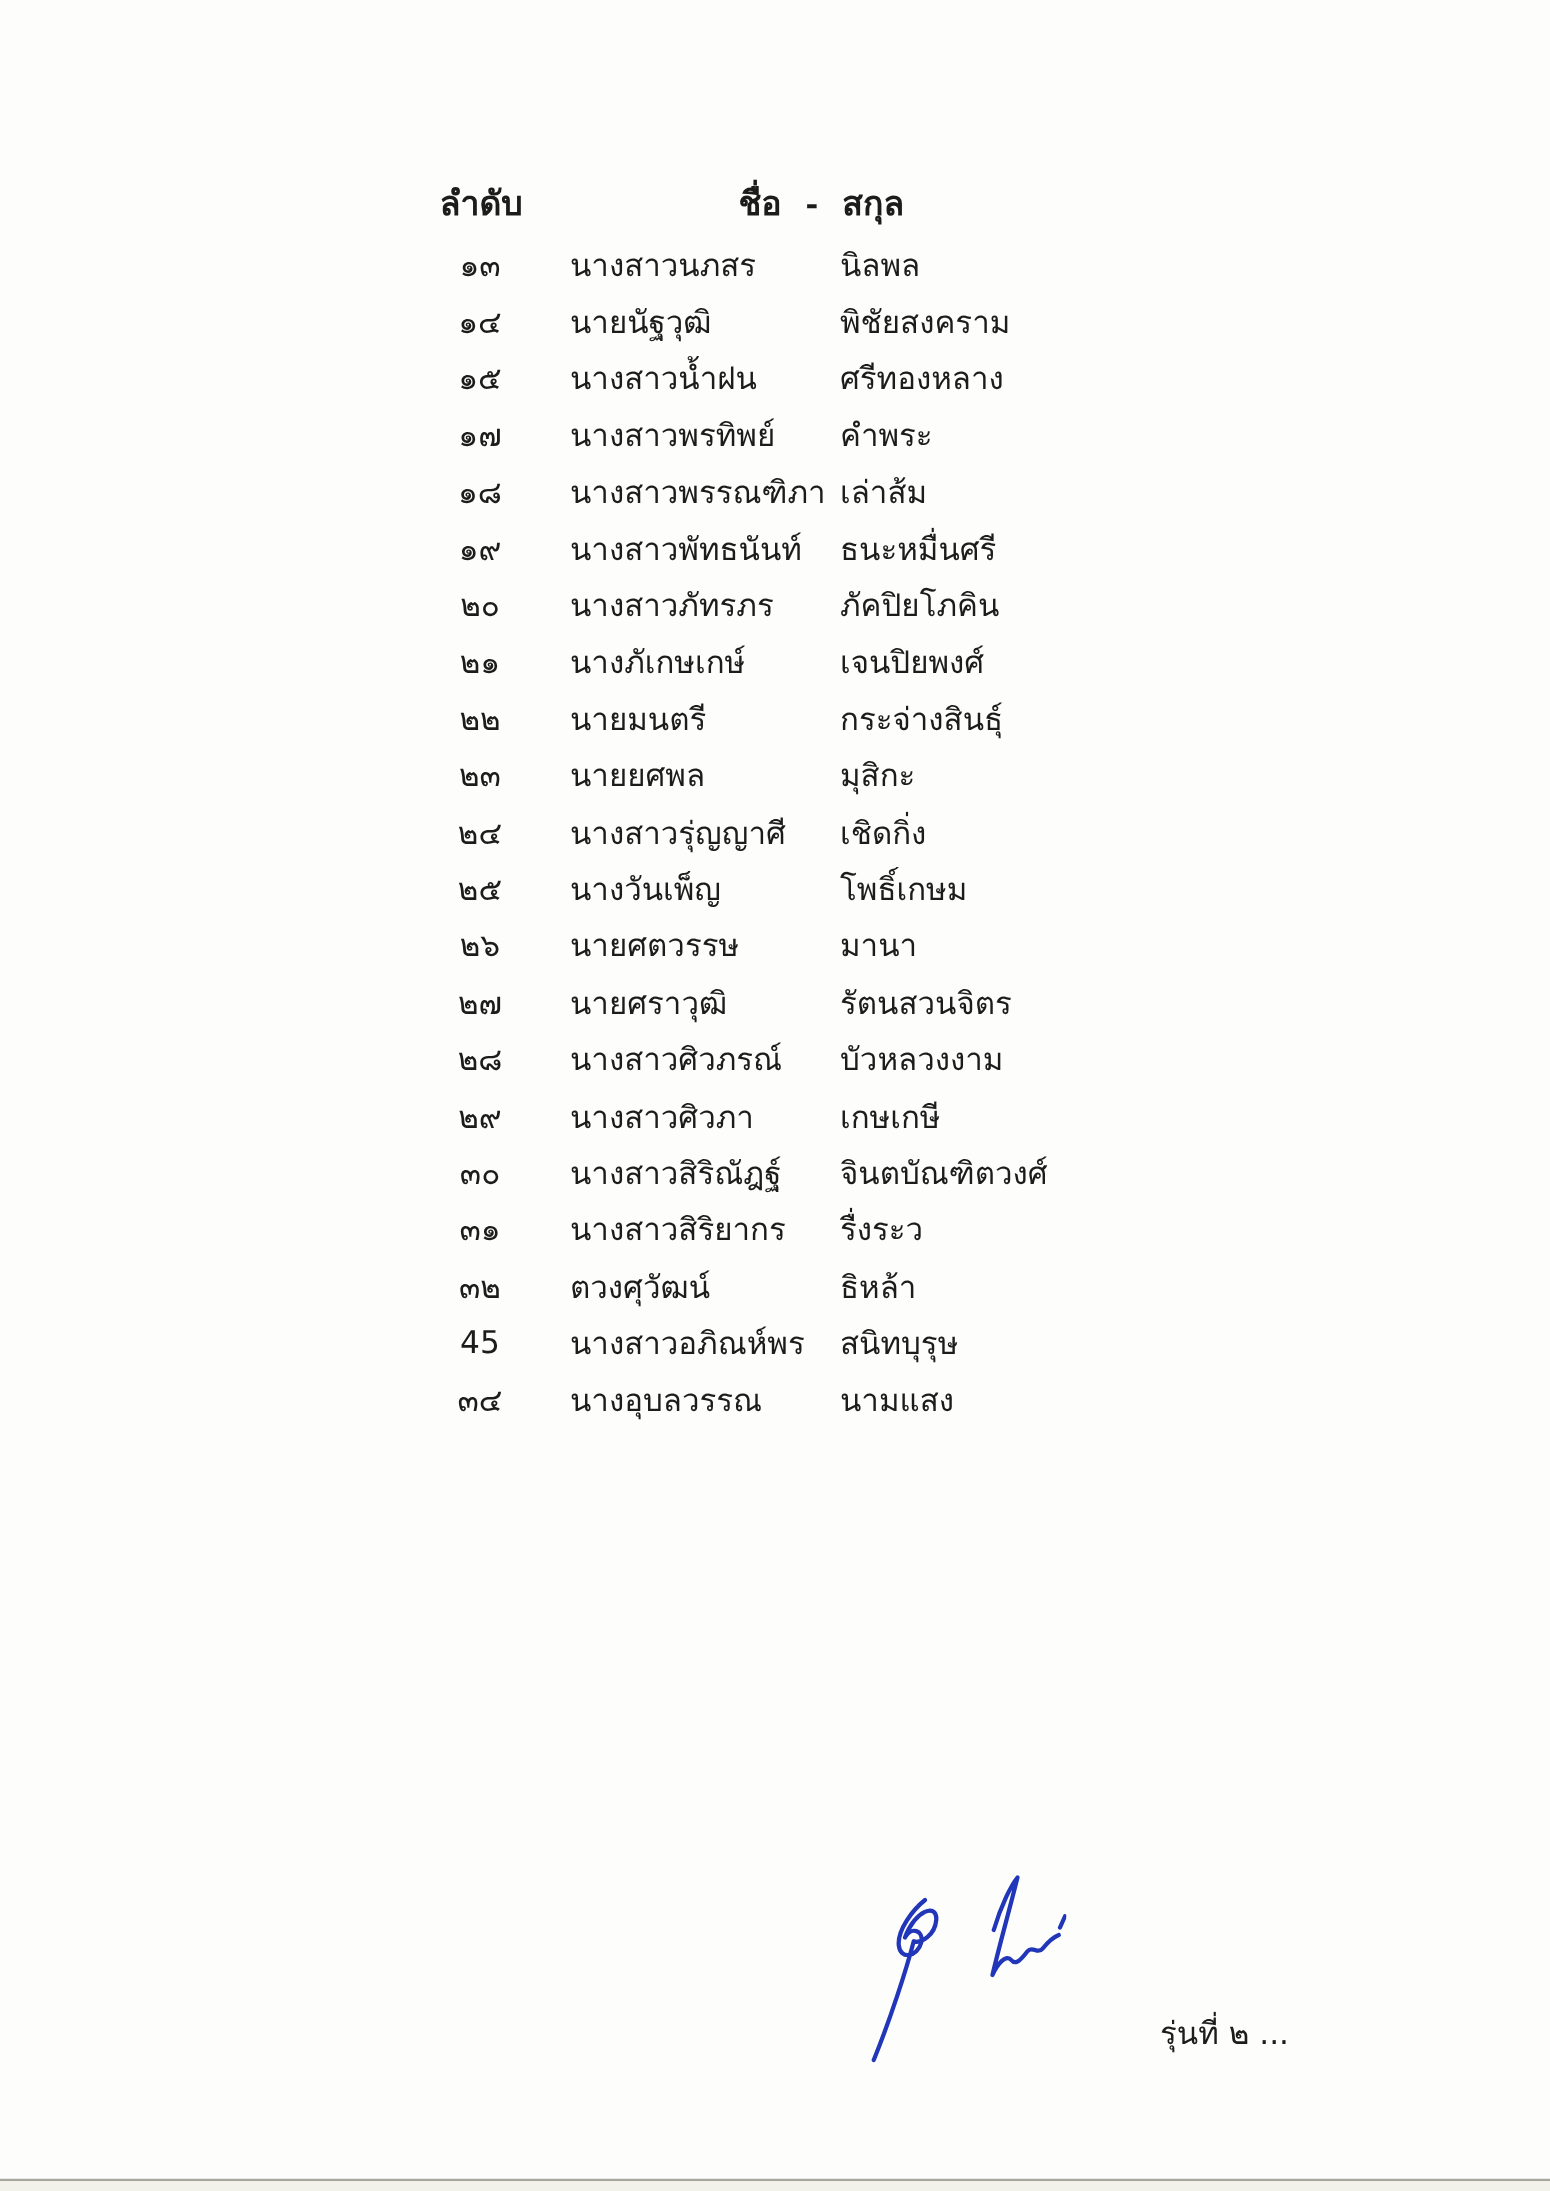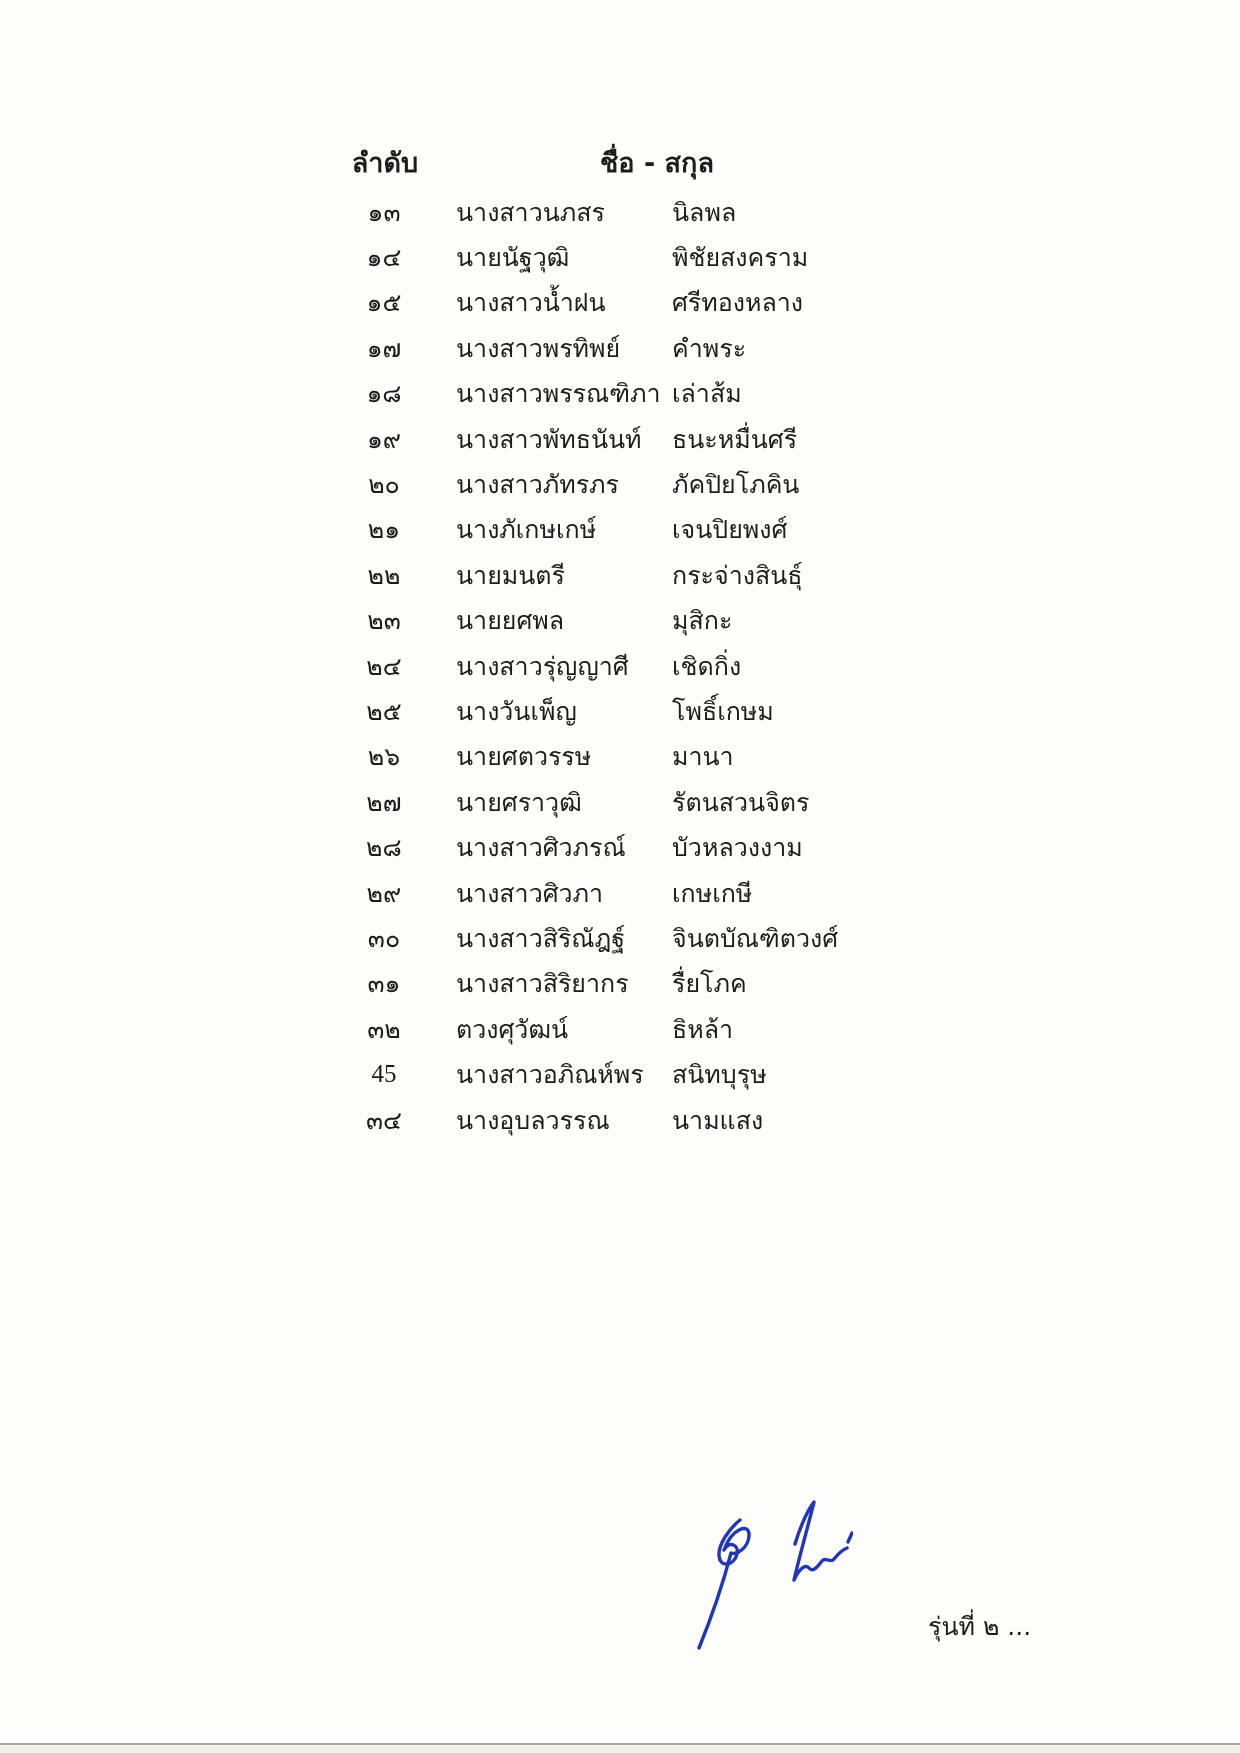--- a/index.html
+++ b/index.html
@@ -11,31 +11,31 @@
   .page {
     position: relative;
     width: 1240px;
     height: 1753px;
     margin: 0 auto;
     background: #fdfdfb;
     overflow: hidden;
     color: #1c1c1c;
   }
   
-  .tbl-header { position: absolute; top: 141px; left: 0; width: 100%; height: 40px; }
+  .tbl-header { position: absolute; top: 141px; left: 0; width: 100%; height: 40px; font-family: Liberation Mono, monospace; }
   .hdr-index {
     position: absolute; left: 340px; width: 90px;
     text-align: center; font-weight: bold; font-size: 27px;
   }
   .hdr-name {
     position: absolute; left: 552px; width: 210px;
     text-align: center; font-weight: bold; font-size: 27px;
   }
   
-  .rows { position: absolute; top: 189px; left: 0; width: 100%; font-family: Liberation Serif, serif; }
+  .rows { position: absolute; top: 189px; left: 0; width: 100%; }
   .row { position: relative; height: 45.4px; }
   .cell { position: absolute; top: 50%; transform: translateY(-50%); font-size: 25px; white-space: nowrap; }
   .cell.no   { left: 344px; width: 80px; text-align: center; }
   .cell.first { left: 456px; }
   .cell.last  { left: 672px; }
   
   .signature {
     position: absolute; left: 688px; top: 1498px;
     width: 165px; height: 160px;
   }
@@ -165,21 +165,21 @@
 
     <div class="row">
       <span class="cell no">๓๐</span>
       <span class="cell first">นางสาวสิริณัฎฐ์</span>
       <span class="cell last">จินตบัณฑิตวงศ์</span>
     </div>
 
     <div class="row">
       <span class="cell no">๓๑</span>
       <span class="cell first">นางสาวสิริยากร</span>
-      <span class="cell last">รื่ยโภค</span>
+      <span class="cell last">รื่งระว</span>
     </div>
 
     <div class="row">
       <span class="cell no">๓๒</span>
       <span class="cell first">ตวงศุวัฒน์</span>
       <span class="cell last">ธิหล้า</span>
     </div>
 
     <div class="row">
       <span class="cell no">45</span>

